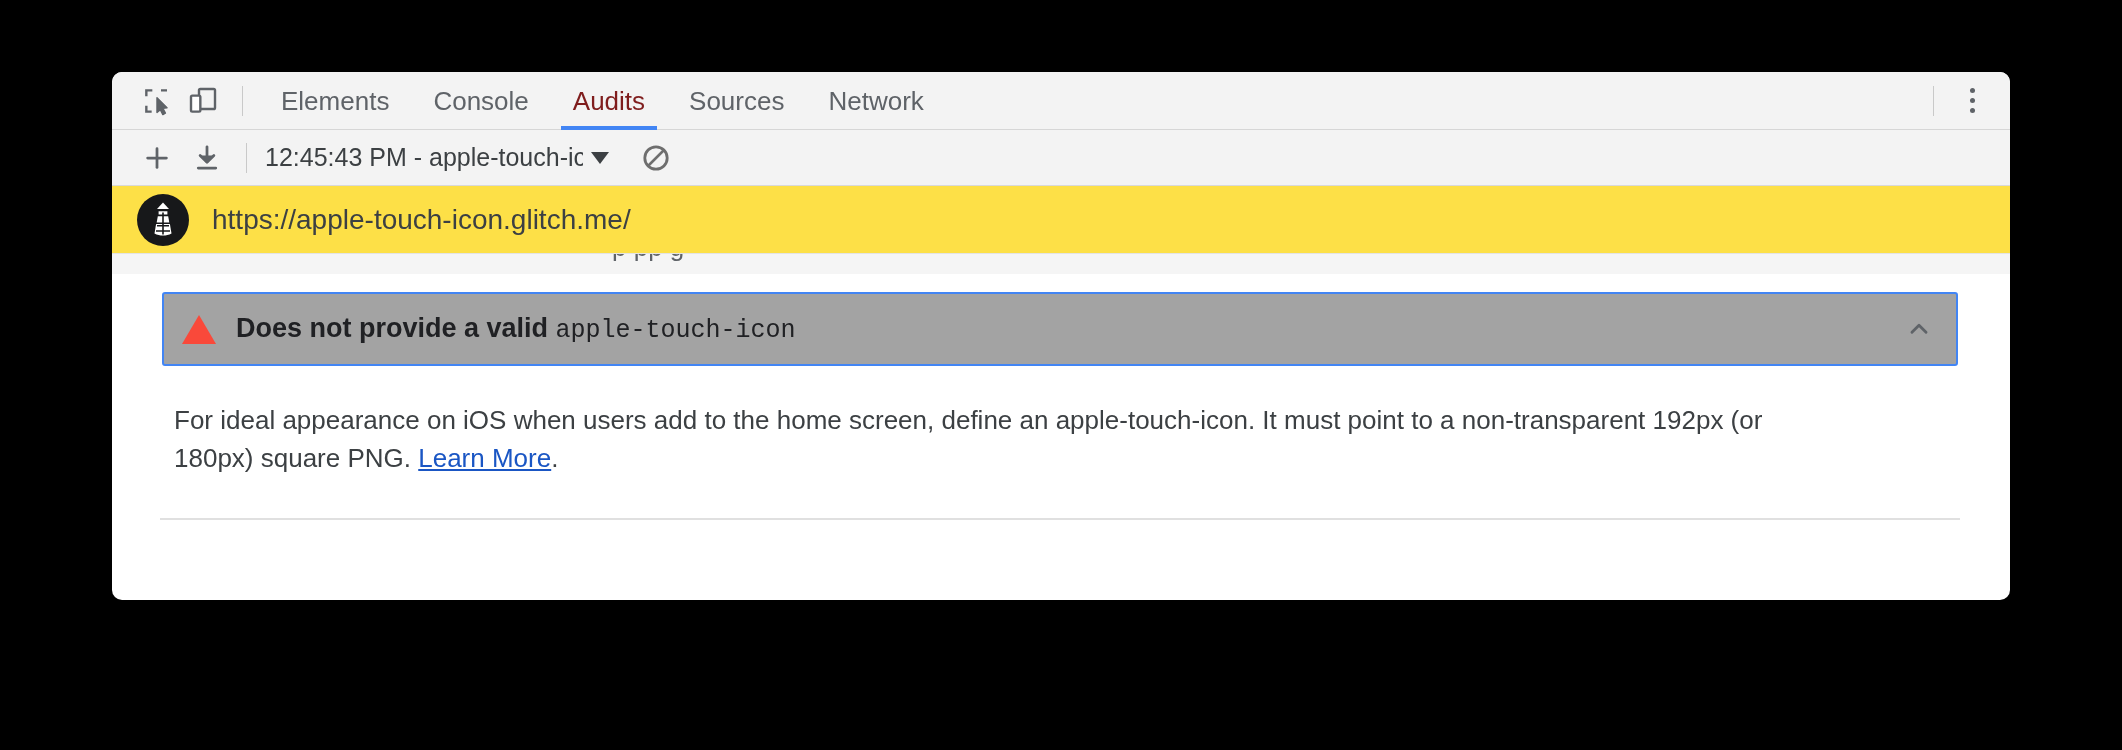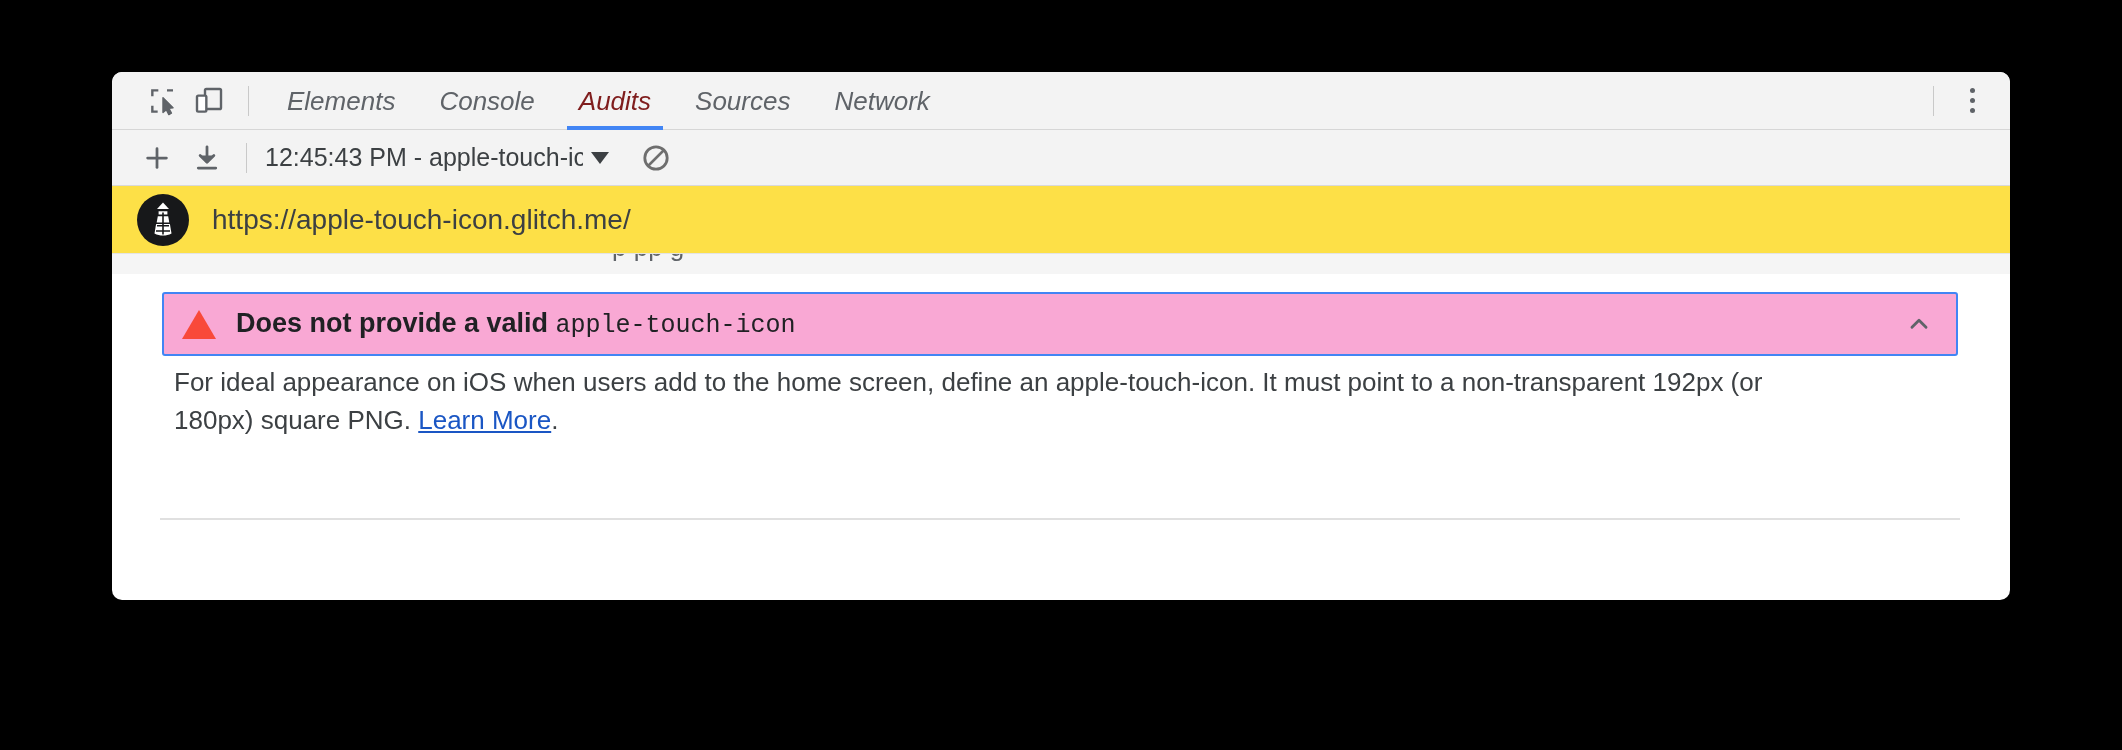--- a/index.html
+++ b/index.html
@@ -57,22 +57,21 @@
   }
 
   
   .tabbar {
     position: relative;
     height: 58px;
     background: #f3f3f3;
     border-bottom: 1px solid #d6d6d6;
     display: flex;
     align-items: center;
-    padding-left: 28px;
-    font-style: italic;
+    padding-left: 22px;
   }
   .tb-icon {
     width: 46px; height: 46px;
     display: flex; align-items: center; justify-content: center;
     cursor: default;
   }
   .tb-sep {
     width: 1px; height: 30px;
     background: #c9c9c9;
     margin: 0 16px;
@@ -184,25 +183,25 @@
     top: -22px; left: 500px;
     font-size: 26px;
     color: #5f6368;
     white-space: nowrap;
   }
 
   .audit-card {
     margin: 18px 52px 0 50px;
     border: 2px solid #4285f4;
     border-radius: 3px;
-    height: 64px;
+    height: 74px;
     display: flex;
     align-items: center;
     padding: 0 24px 0 18px;
-    background: #f9a8d4;
+    background: #a3a3a3;
   }
   .warn-tri {
     width: 0; height: 0;
     border-left: 17px solid transparent;
     border-right: 17px solid transparent;
     border-bottom: 29px solid #f9493a;
     flex: none;
     margin-right: 20px;
   }
   .audit-title {
@@ -217,21 +216,21 @@
     font-weight: normal;
     color: #202124;
   }
   .chev-up {
     margin-left: auto;
     width: 26px; height: 26px;
     flex: none;
   }
 
   .audit-desc {
-    margin: 8px 60px 0 62px;
+    margin: 36px 60px 0 62px;
     font-size: 26px;
     line-height: 1.45;
     color: #3c4043;
     max-width: 1600px;
   }
   .audit-desc a {
     color: #1a56c4;
     text-decoration: underline;
   }
 

